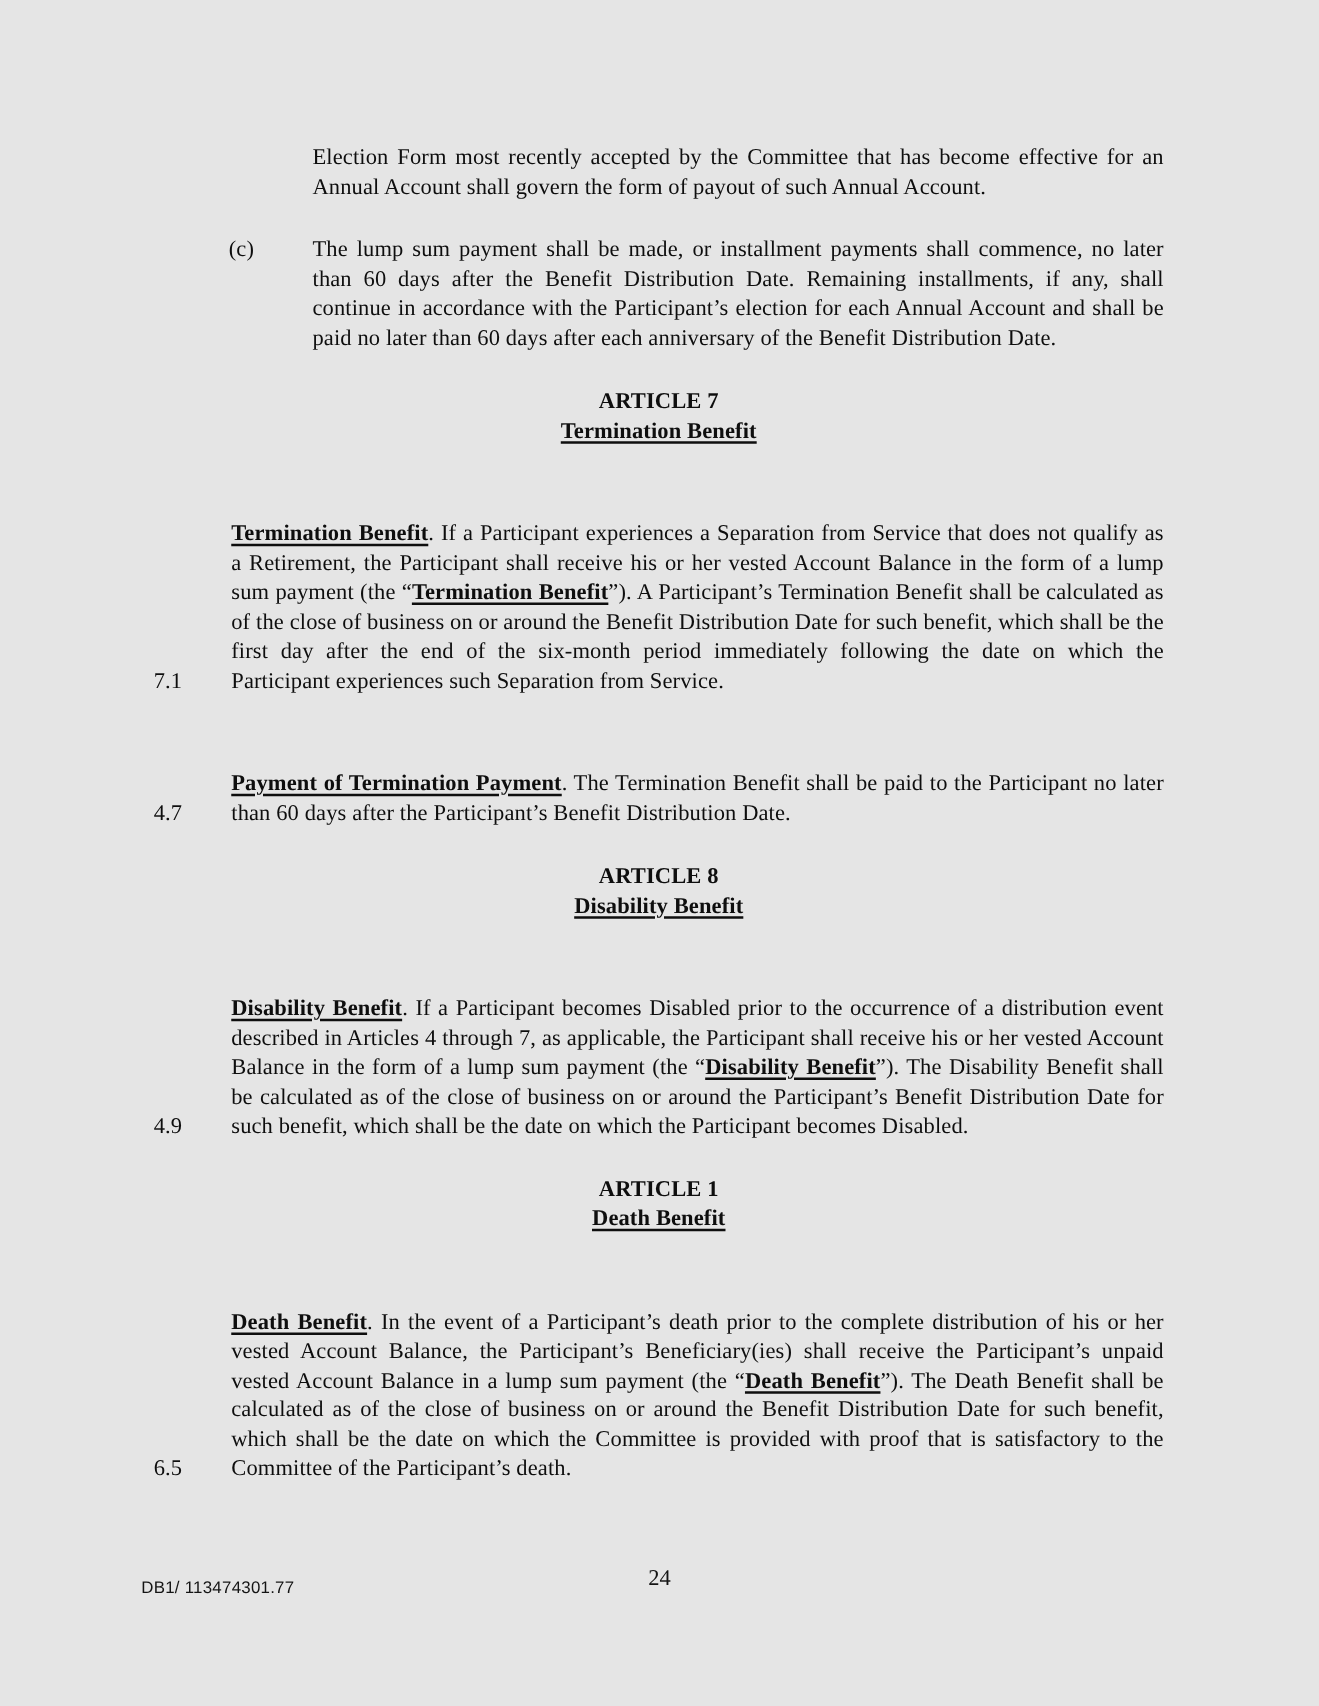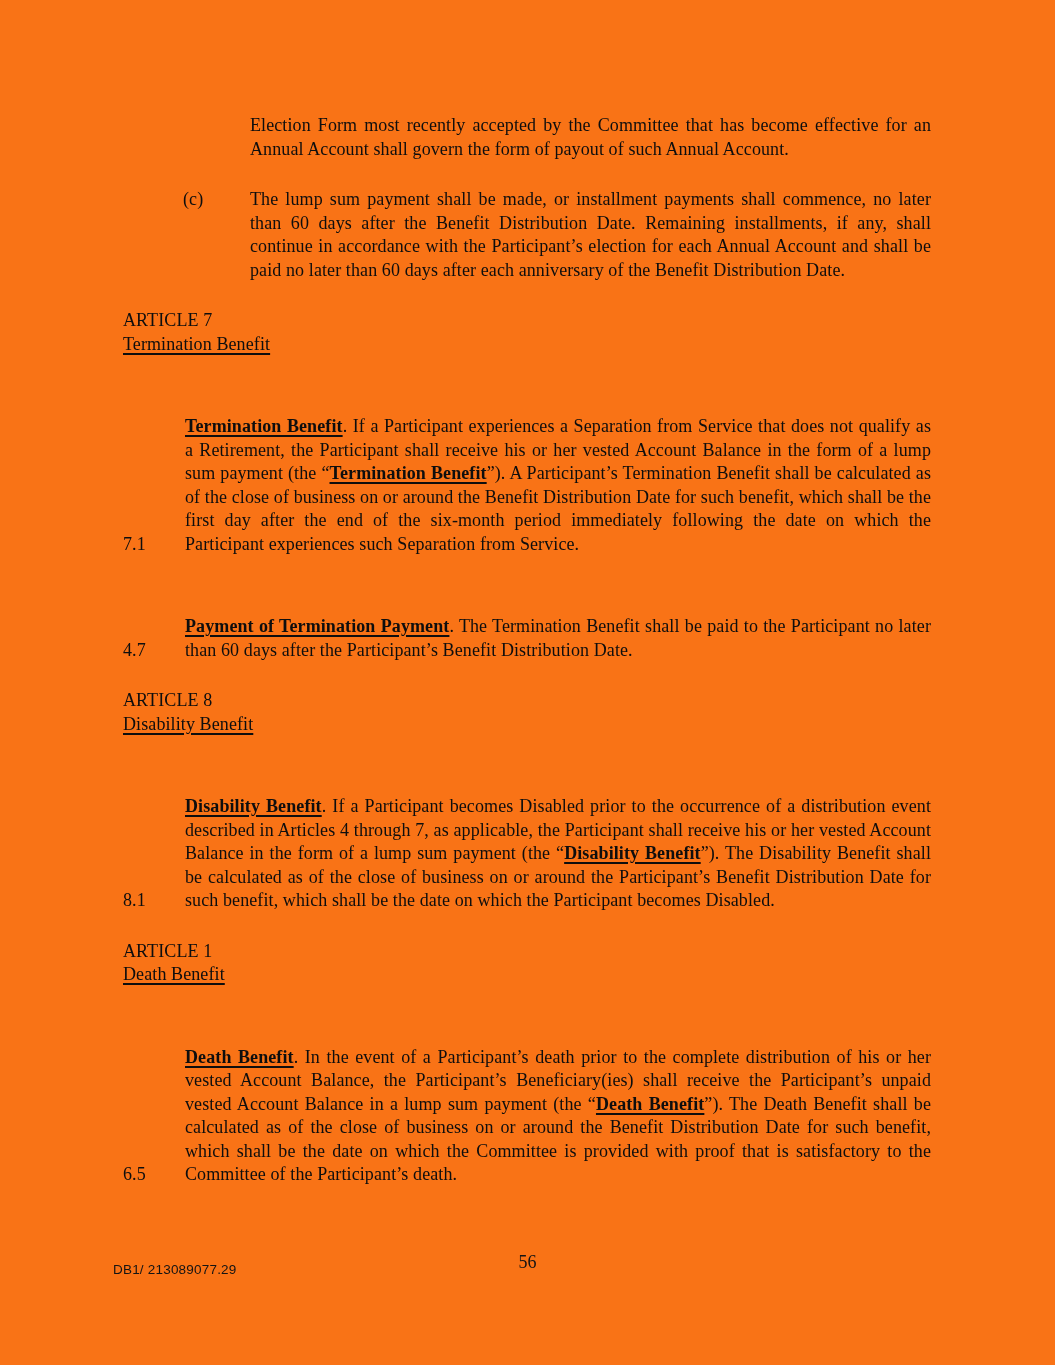--- a/index.html
+++ b/index.html
@@ -4,21 +4,21 @@
 <style>
   html, body {
     margin: 0;
     padding: 0;
     background: #ffffff;
   }
   .page {
     position: relative;
     width: 1055px;
     height: 1365px;
-    background: #f97316;
+    background: #e5e5e5;
     color: #0e0e0e;
     font-family: "Liberation Serif", "DejaVu Serif", serif;
     overflow: hidden;
   }
   .content {
     position: absolute;
     left: 123px;
     top: 114px;
     width: 808px;
     font-size: 18px;
@@ -34,22 +34,22 @@
   .list-item .item-label {
     margin-left: 60px;
     width: 67px;
     flex-shrink: 0;
   }
   .list-item .item-body {
     flex: 1;
     text-align: justify;
   }
   .article-heading {
-    text-align: left;
-    font-weight: normal;
+    text-align: center;
+    font-weight: bold;
   }
   .article-subtitle {
     text-decoration: underline;
     text-underline-offset: 3px;
     text-decoration-thickness: 2px;
   }
   .section { display: flex; align-items: flex-end; }
   .section .section-number {
     width: 62px;
     flex-shrink: 0;
@@ -111,32 +111,32 @@
       <span class="section-number">4.7</span>
       <span class="section-body"><span class="run-bu">Payment of Termination Payment</span><span>. The Termination Benefit shall be paid to the Participant no later than 60 days after the Participant’s Benefit Distribution Date.</span></span>
     </div>
 
     <div class="block article-heading">
       <div class="article-title">ARTICLE 8</div>
       <div class="article-subtitle">Disability Benefit</div>
     </div>
 
     <div class="block section">
-      <span class="section-number">8.1</span>
+      <span class="section-number">4.9</span>
       <span class="section-body"><span class="run-bu">Disability Benefit</span><span>. If a Participant becomes Disabled prior to the occurrence of a distribution event described in Articles 4 through 7, as applicable, the Participant shall receive his or her vested Account Balance in the form of a lump sum payment (the “</span><span class="run-bu">Disability Benefit</span><span>”). The Disability Benefit shall be calculated as of the close of business on or around the Participant’s Benefit Distribution Date for such benefit, which shall be the date on which the Participant becomes Disabled.</span></span>
     </div>
 
 
     <div class="block article-heading">
       <div class="article-title">ARTICLE 1</div>
       <div class="article-subtitle">Death Benefit</div>
     </div>
 
     <div class="block section">
       <span class="section-number">6.5</span>
       <span class="section-body"><span class="run-bu">Death Benefit</span><span>. In the event of a Participant’s death prior to the complete distribution of his or her vested Account Balance, the Participant’s Beneficiary(ies) shall receive the Participant’s unpaid vested Account Balance in a lump sum payment (the “</span><span class="run-bu">Death Benefit</span><span>”). The Death Benefit shall be calculated as of the close of business on or around the Benefit Distribution Date for such benefit, which shall be the date on which the Committee is provided with proof that is satisfactory to the Committee of the Participant’s death.</span></span>
     </div>
 
   </div>
 
-  <div class="footer-docid">DB1/ 213089077.29</div>
-  <div class="footer-pagenum">56</div>
+  <div class="footer-docid">DB1/ 113474301.77</div>
+  <div class="footer-pagenum">24</div>
 </div>
 
 </body></html>

